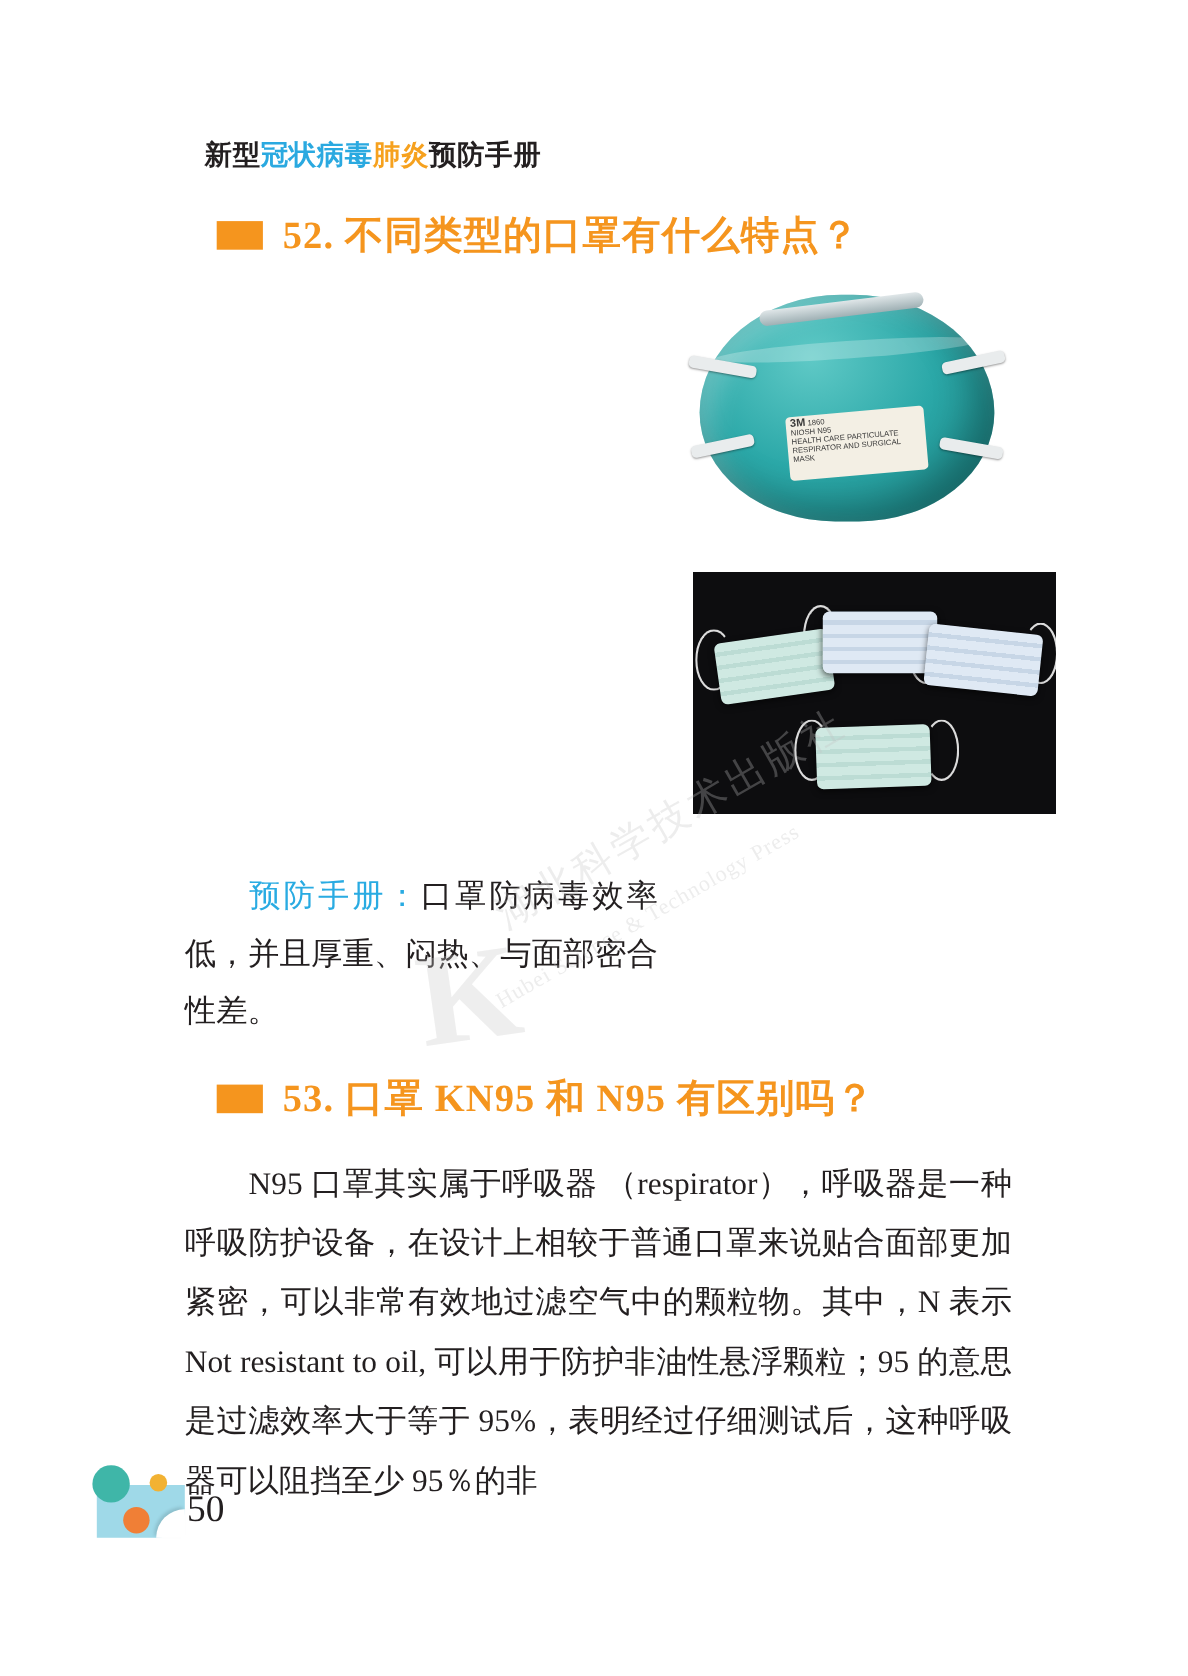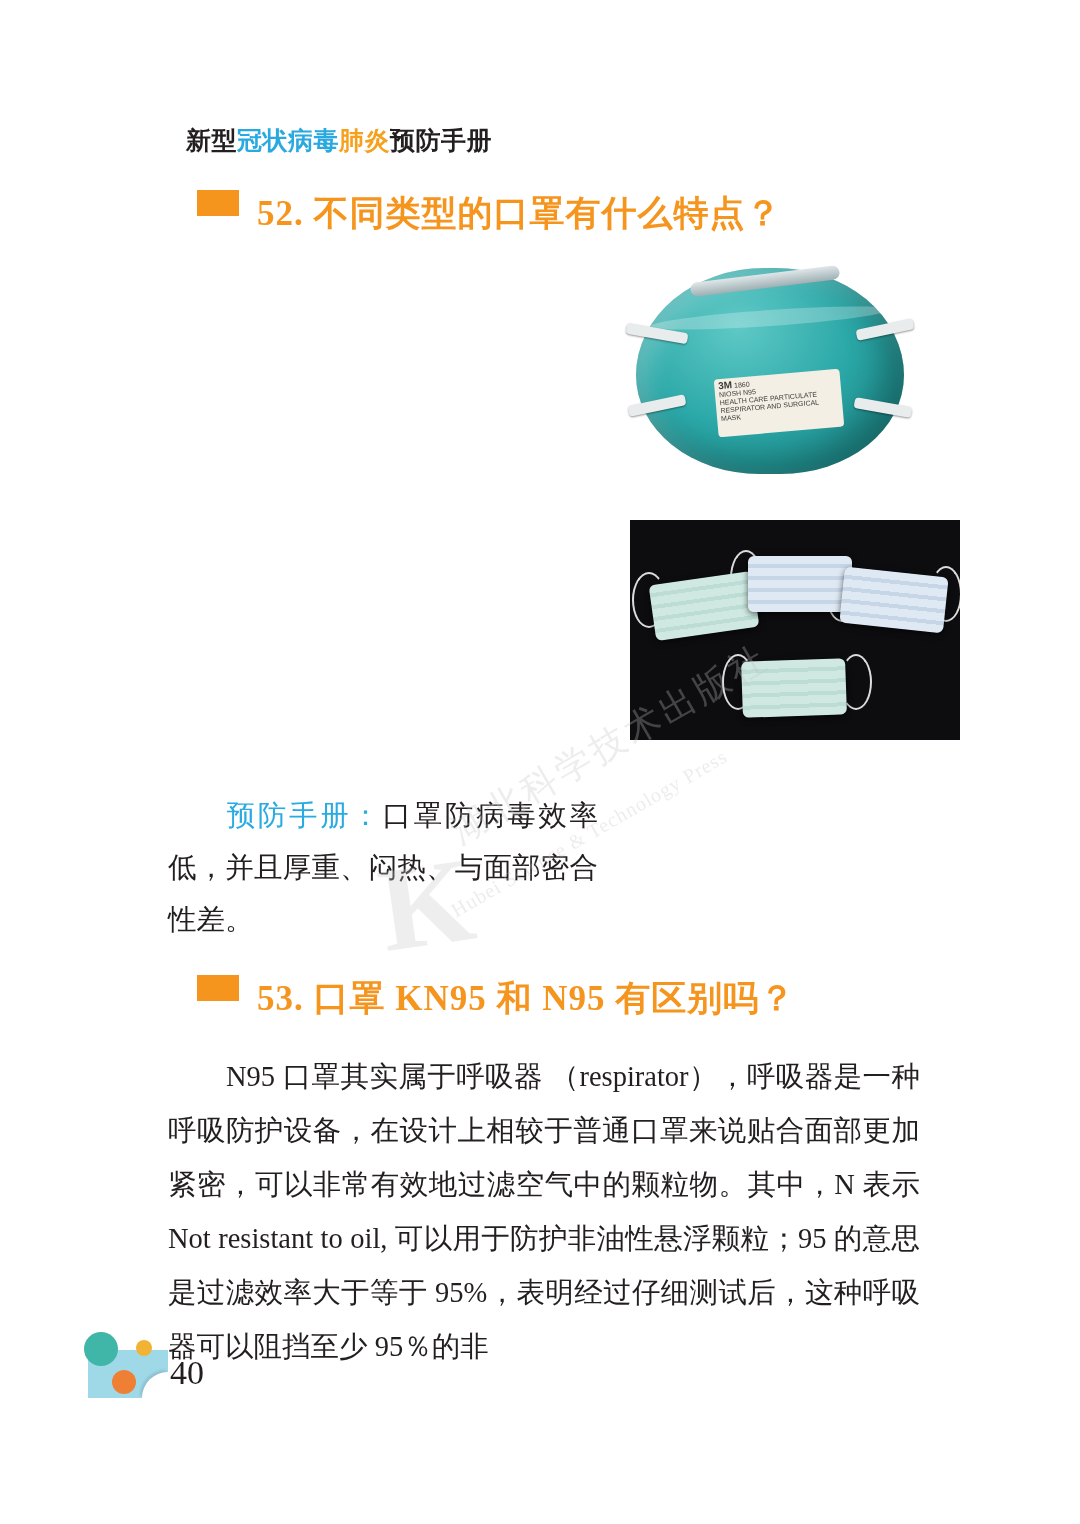--- a/index.html
+++ b/index.html
@@ -32,20 +32,21 @@
     white-space: nowrap;
   }
   .runhead .k-black { color: #231f20; }
   .runhead .k-blue  { color: #2aa9e0; }
   .runhead .k-orange{ color: #f6a11e; }
 
   
   .heading {
     position: absolute;
     display: flex;
+    align-items: center;
     white-space: nowrap;
     padding-left: 27px;
   }
   .heading .marker {
     width: 42px;
     height: 26px;
     background: #f5951e;
     margin-right: 18px;
     flex: 0 0 auto;
   }
@@ -379,16 +380,16 @@
 
   <div class="para" id="p-kn95">
     <span class="indent"></span><span>N95 口罩其实属于呼吸器 （respirator），呼吸器是一种呼吸防护设备，在设计上相较于普通口罩来说贴合面部更加紧密，可以非常有效地过滤空气中的颗粒物。其中，N 表示 Not resistant to oil, 可以用于防护非油性悬浮颗粒；95 的意思是过滤效率大于等于 95%，表明经过仔细测试后，这种呼吸器可以阻挡至少 95％的非</span>
   </div>
 
   <div class="footer">
     <div class="tile"></div>
     <div class="germ g1"></div>
     <div class="germ g2"></div>
     <div class="germ g3"></div>
-    <div class="pagenum">40</div>
+    <div class="pagenum">50</div>
   </div>
 
 </div>
 
 </body></html>

